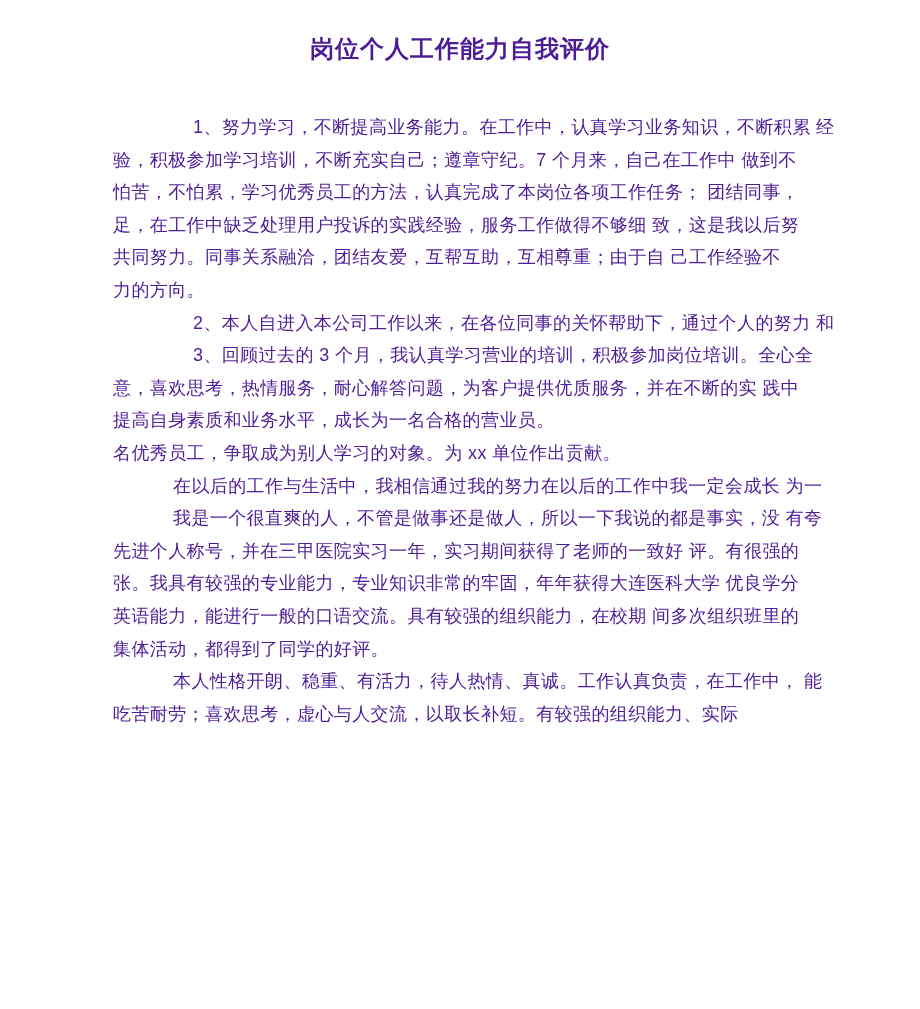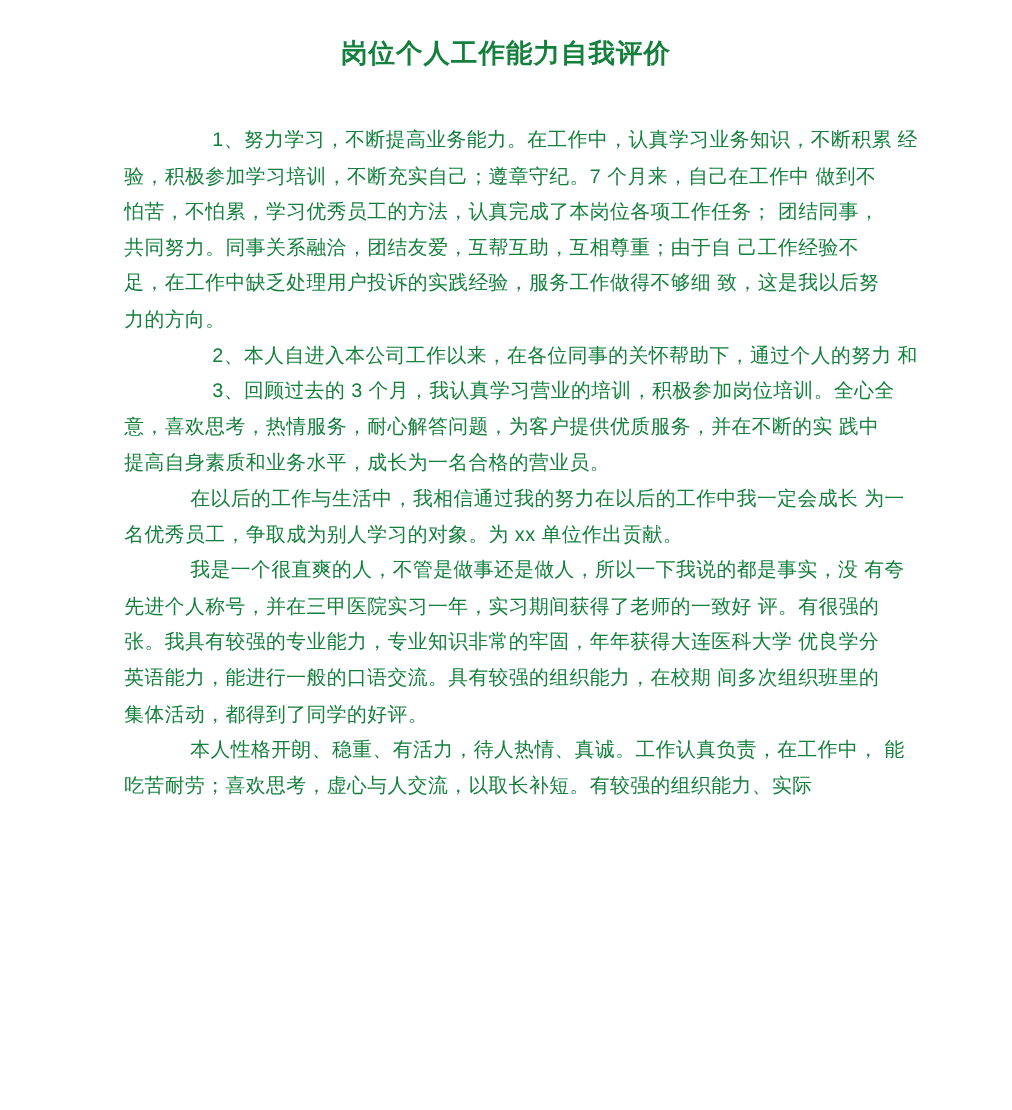--- a/index.html
+++ b/index.html
@@ -7,21 +7,21 @@
     padding: 0;
     background: #ffffff;
   }
   .page {
     position: relative;
     width: 920px;
     height: 1009px;
     background: #ffffff;
     overflow: hidden;
     font-family: "Liberation Sans", sans-serif;
-    color: #15803d;
+    color: #4c1d95;
   }
   .doc-title {
     margin: 35px 0 0 0;
     text-align: center;
     font-size: 24px;
     line-height: 28px;
     font-weight: bold;
     letter-spacing: 1px;
   }
   .doc-body {
@@ -50,35 +50,35 @@
 </head>
 <body>
 
 <div class="page">
   <h1 class="doc-title">岗位个人工作能力自我评价</h1>
   <div class="doc-body">
       <div class="para">
         <div class="line first num">1、努力学习，不断提高业务能力。在工作中，认真学习业务知识，不断积累 经</div>
         <div class="line">验，积极参加学习培训，不断充实自己；遵章守纪。7 个月来，自己在工作中 做到不</div>
         <div class="line">怕苦，不怕累，学习优秀员工的方法，认真完成了本岗位各项工作任务； 团结同事，</div>
+        <div class="line">足，在工作中缺乏处理用户投诉的实践经验，服务工作做得不够细 致，这是我以后努</div>
         <div class="line">共同努力。同事关系融洽，团结友爱，互帮互助，互相尊重；由于自 己工作经验不</div>
-        <div class="line">足，在工作中缺乏处理用户投诉的实践经验，服务工作做得不够细 致，这是我以后努</div>
         <div class="line">力的方向。</div>
       </div>
       <div class="para">
         <div class="line first num">2、本人自进入本公司工作以来，在各位同事的关怀帮助下，通过个人的努力 和</div>
       </div>
       <div class="para">
         <div class="line first num">3、回顾过去的 3 个月，我认真学习营业的培训，积极参加岗位培训。全心全</div>
         <div class="line">意，喜欢思考，热情服务，耐心解答问题，为客户提供优质服务，并在不断的实 践中</div>
         <div class="line">提高自身素质和业务水平，成长为一名合格的营业员。</div>
       </div>
       <div class="para">
+        <div class="line">名优秀员工，争取成为别人学习的对象。为 xx 单位作出贡献。</div>
         <div class="line first">在以后的工作与生活中，我相信通过我的努力在以后的工作中我一定会成长 为一</div>
-        <div class="line">名优秀员工，争取成为别人学习的对象。为 xx 单位作出贡献。</div>
       </div>
       <div class="para">
         <div class="line first">我是一个很直爽的人，不管是做事还是做人，所以一下我说的都是事实，没 有夸</div>
         <div class="line">先进个人称号，并在三甲医院实习一年，实习期间获得了老师的一致好 评。有很强的</div>
         <div class="line">张。我具有较强的专业能力，专业知识非常的牢固，年年获得大连医科大学 优良学分</div>
         <div class="line">英语能力，能进行一般的口语交流。具有较强的组织能力，在校期 间多次组织班里的</div>
         <div class="line">集体活动，都得到了同学的好评。</div>
       </div>
       <div class="para">
         <div class="line first">本人性格开朗、稳重、有活力，待人热情、真诚。工作认真负责，在工作中， 能</div>

